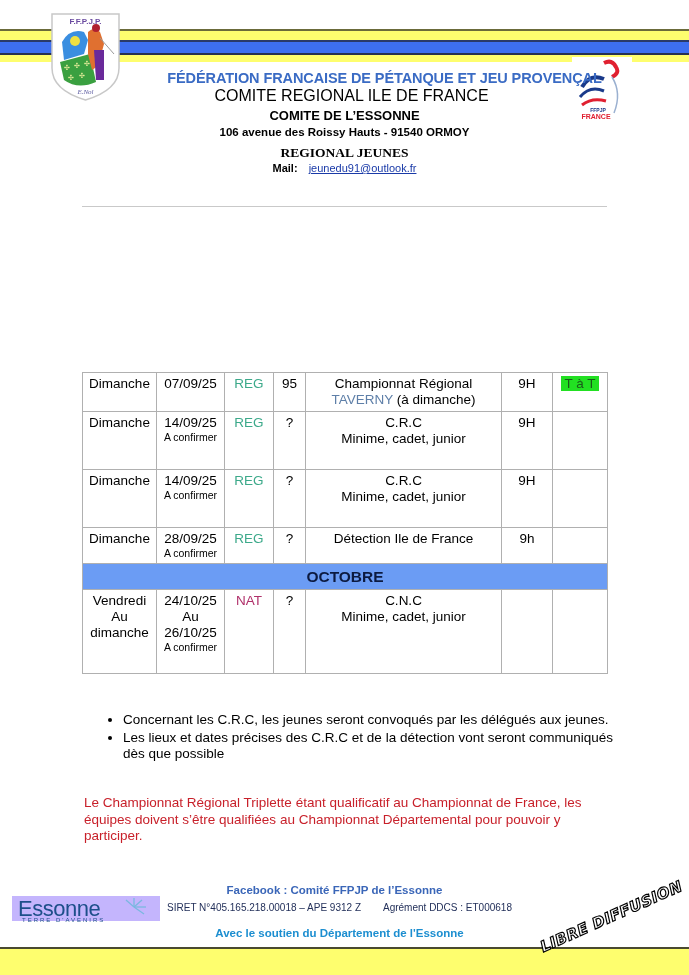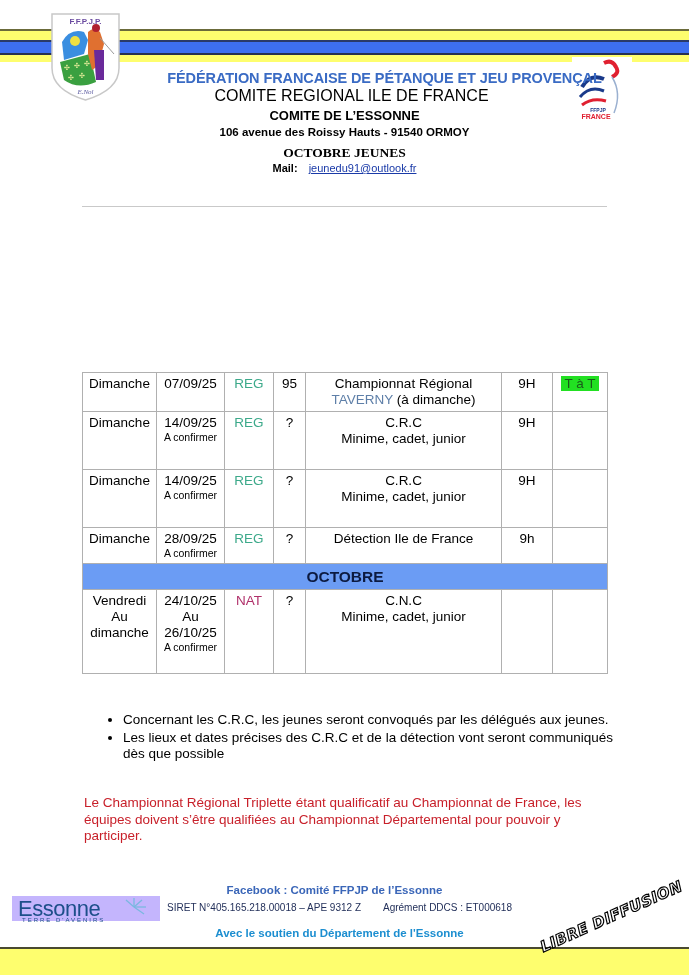--- a/index.html
+++ b/index.html
@@ -94,21 +94,21 @@
     <path d="M40 20 Q50 36 42 56" fill="none" stroke="#9ab0d0" stroke-width="1.5"></path>
     <text x="26" y="55" text-anchor="middle" font-size="5" font-weight="bold" fill="#1a3a8a" font-family="Liberation Sans, sans-serif">FFPJP</text>
     <text x="24" y="62" text-anchor="middle" font-size="7" font-weight="bold" fill="#e02030" font-family="Liberation Sans, sans-serif">FRANCE</text>
   </svg>
 </div>
 
 <div class="hdr h1">FÉDÉRATION FRANCAISE DE PÉTANQUE ET JEU PROVENÇAL</div>
 <div class="hdr h2">COMITE REGIONAL ILE DE FRANCE</div>
 <div class="hdr h3">COMITE DE L’ESSONNE</div>
 <div class="hdr h4">106 avenue des Roissy Hauts - 91540 ORMOY</div>
-<div class="hdr h5">OCTOBRE JEUNES</div>
+<div class="hdr h5">REGIONAL JEUNES</div>
 <div class="hdr h6"><span>Mail: </span><a>jeunedu91@outlook.fr</a></div>
 
 <div class="rule"></div>
 
 <table class="cal">
   <colgroup>
     <col style="width:74px">
       <col style="width:68px">
       <col style="width:49px">
       <col style="width:32px">

